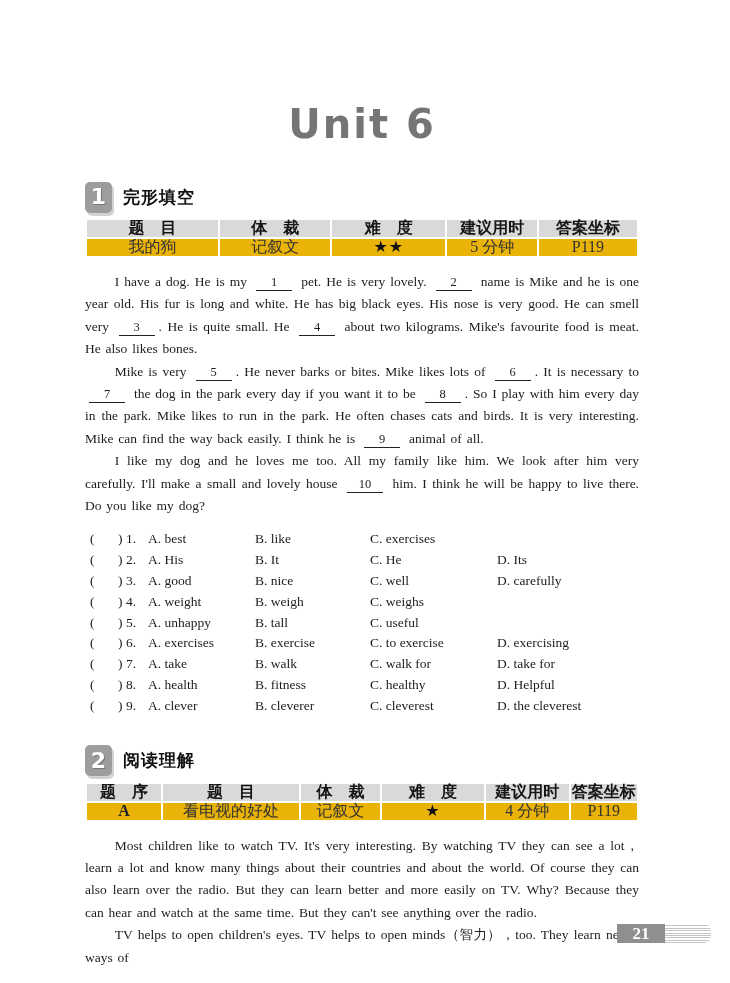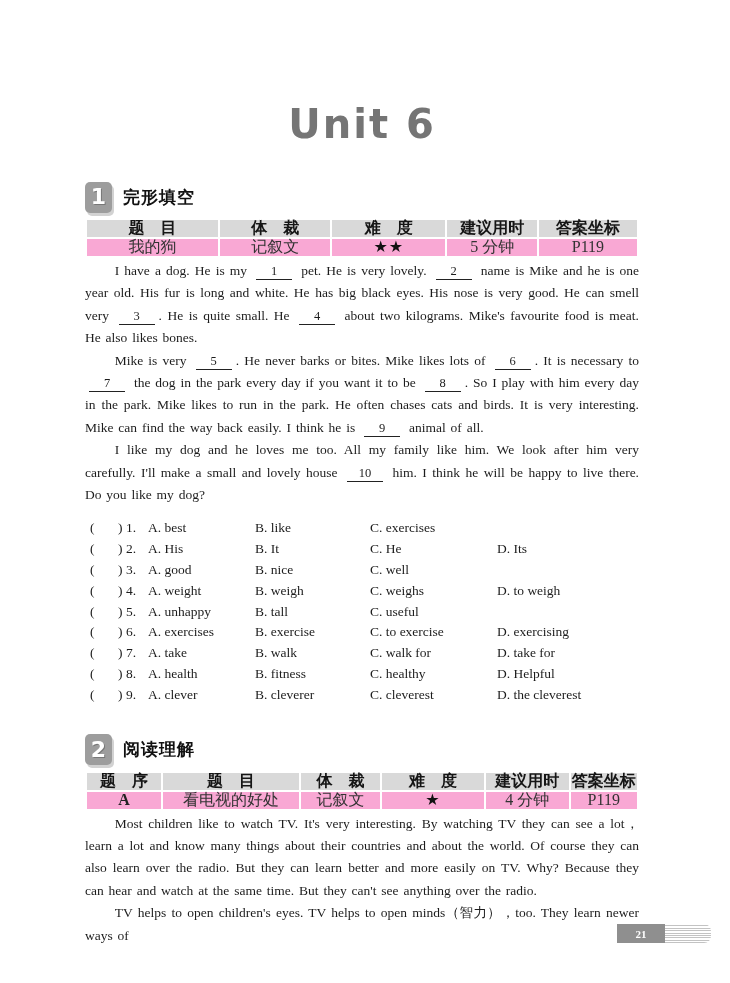--- a/index.html
+++ b/index.html
@@ -62,27 +62,27 @@
     font-size:16px;
     line-height:14px;
   }
   tr.meta-head td{
     background:#d9d9d9;
     font-family:"Liberation Sans","DejaVu Sans",sans-serif;
     font-weight:bold;
     color:#151515;
   }
   tr.meta-val td{
-    background:#f9a8d4;
+    background:#eab308;
     color:#333333;
     font-family:"Liberation Serif","DejaVu Serif",serif;
   }
   tr.meta-val td.star{letter-spacing:1px;color:#111;}
   .t2 tr.meta-val td:first-child{font-weight:bold;color:#222;}
-  .passage{margin-top:2px;}
+  .passage{margin-top:13px;}
   .passage p{
     margin:0;
     font-size:13.5px;
     line-height:22.4px;
     text-align:justify;
     text-indent:2.2em;
     word-spacing:1.5px;
   }
   .blank{
     display:inline-block;
@@ -109,21 +109,21 @@
     display:flex;align-items:stretch;
     height:19px;
   }
   .page-num-box{
     width:48px;height:19px;
     background:#8f8f8f;
     display:flex;align-items:center;justify-content:center;
     color:#ffffff;
     font-family:"Liberation Serif",serif;
     font-weight:bold;
-    font-size:11px;
+    font-size:17px;
   }
   .page-edge-lines{
     width:46px;height:19px;
     border-radius:0 7px 7px 0;
     background:repeating-linear-gradient(
       to bottom,
       #ffffff 0px, #ffffff 1.4px,
       #c3c3c3 1.4px, #c3c3c3 2.4px
     );
   }
@@ -188,28 +188,28 @@
       <span class="q-opt">B. It</span>
       <span class="q-opt">C. He</span>
       <span class="q-opt">D. Its</span>
     </div>
 
     <div class="q-row">
       <span class="q-prefix">(       ) 3.</span>
       <span class="q-opt">A. good</span>
       <span class="q-opt">B. nice</span>
       <span class="q-opt">C. well</span>
+      <span class="q-opt">D. carefully</span>
     </div>
 
     <div class="q-row">
       <span class="q-prefix">(       ) 4.</span>
       <span class="q-opt">A. weight</span>
       <span class="q-opt">B. weigh</span>
       <span class="q-opt">C. weighs</span>
-      <span class="q-opt">D. to weigh</span>
     </div>
 
     <div class="q-row">
       <span class="q-prefix">(       ) 5.</span>
       <span class="q-opt">A. unhappy</span>
       <span class="q-opt">B. tall</span>
       <span class="q-opt">C. useful</span>
     </div>
 
     <div class="q-row">

